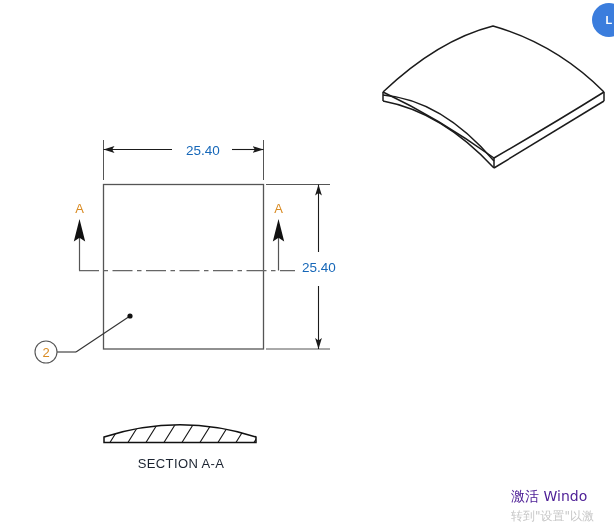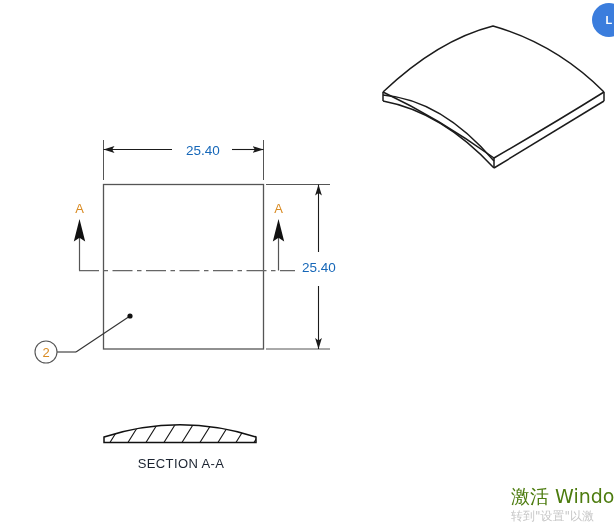--- a/index.html
+++ b/index.html
@@ -52,23 +52,23 @@
     position: absolute;
     left: 511px;
     top: 484px;
     color: #bdbdbd;
     font-family: "DejaVu Sans", sans-serif;
     text-align: left;
     white-space: nowrap;
     pointer-events: none;
   }
   .watermark-title {
-    font-size: 19px;
+    font-size: 14px;
     line-height: 24px;
-    color: #4d7c0f;
+    color: #4c1d95;
   }
   .watermark-sub {
     font-size: 12px;
     line-height: 17px;
     color: #c6c6c6;
   }
 
   
   .dim-text {
     font-family: "Liberation Sans", sans-serif;

